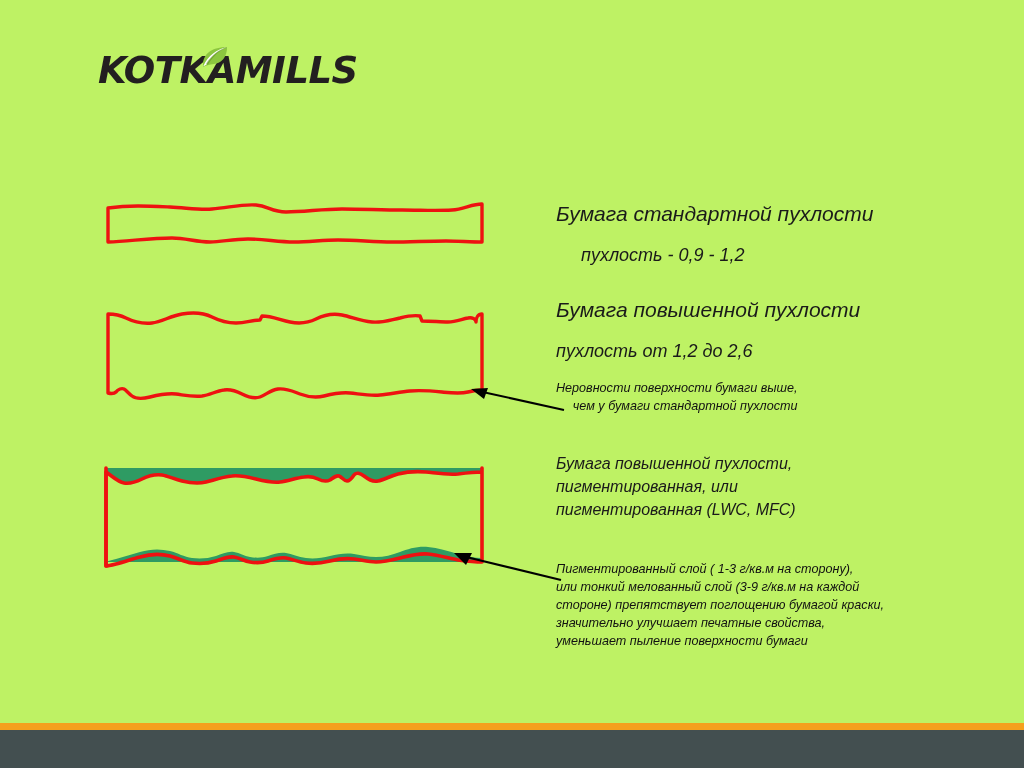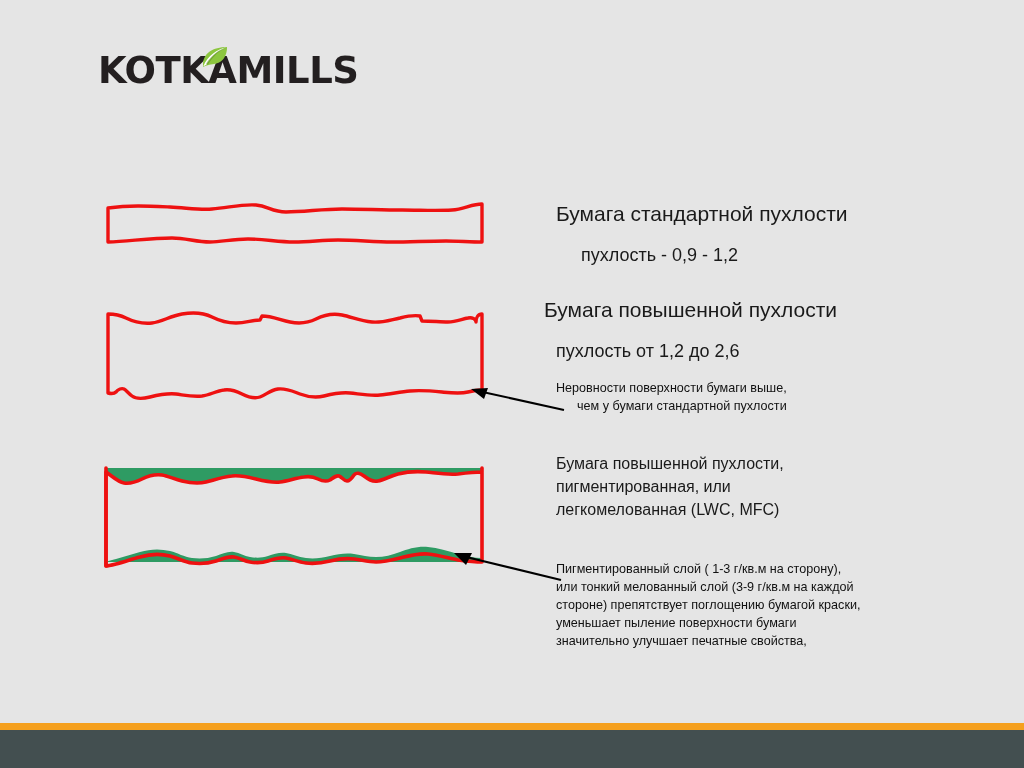--- a/index.html
+++ b/index.html
@@ -11,21 +11,22 @@
     height: 768px;
     background: #ffffff;
     font-family: "Liberation Sans", sans-serif;
     overflow: hidden;
     position: relative;
   }
 
   #slide {
     position: absolute;
     inset: 0;
-    background: #e5e5e5;
+    background: #bef264;
+    font-style: italic;
   }
 
   
   #logo {
     position: absolute;
     left: 98px;
     top: 46px;
     width: 300px;
     height: 52px;
   }
@@ -86,21 +87,21 @@
     position: absolute;
     font-size: 16px;
     color: #1a1a1a;
     line-height: 1.45;
     width: 400px;
   }
 
   #text1-head { left: 556px; top: 200px; }
   #text1-sub  { left: 556px; top: 244px; margin-left: 25px; }
 
-  #text2-head { left: 544px; top: 296px; }
+  #text2-head { left: 556px; top: 296px; }
   #text2-sub  { left: 556px; top: 340px; }
   #text2-note { left: 556px; top: 379px; text-align: right; }
 
   #text3-head { left: 556px; top: 452px; }
   #text3-note { left: 556px; top: 560px; }
 
   
   .diagram {
     position: absolute;
   }
@@ -319,27 +320,27 @@
   </svg>
 
   <svg id="arrow2" viewBox="0 0 115 35">
     <line x1="113" y1="32" x2="14" y2="8" stroke="#000000" stroke-width="2"></line>
     <polygon points="6,5 24,5 18,17" fill="#000000"></polygon>
   </svg>
 
   <div id="text3-head" class="head-multi">
     <div>Бумага повышенной пухлости,</div>
     <div>пигментированная, или</div>
-    <div>легкомелованная (LWC, MFC)</div>
+    <div>пигментированная (LWC, MFC)</div>
   </div>
 
   <div id="text3-note" class="note-text">
     <div>Пигментированный слой ( 1-3 г/кв.м на сторону),</div>
     <div>или тонкий мелованный слой (3-9 г/кв.м на каждой</div>
     <div>стороне) препятствует поглощению бумагой краски,</div>
+    <div>значительно улучшает печатные свойства,</div>
     <div>уменьшает пыление поверхности бумаги</div>
-    <div>значительно улучшает печатные свойства,</div>
   </div>
 
   <div id="footer-stripe"></div>
   <div id="footer-bar"></div>
 
 </div>
 
 </body></html>

